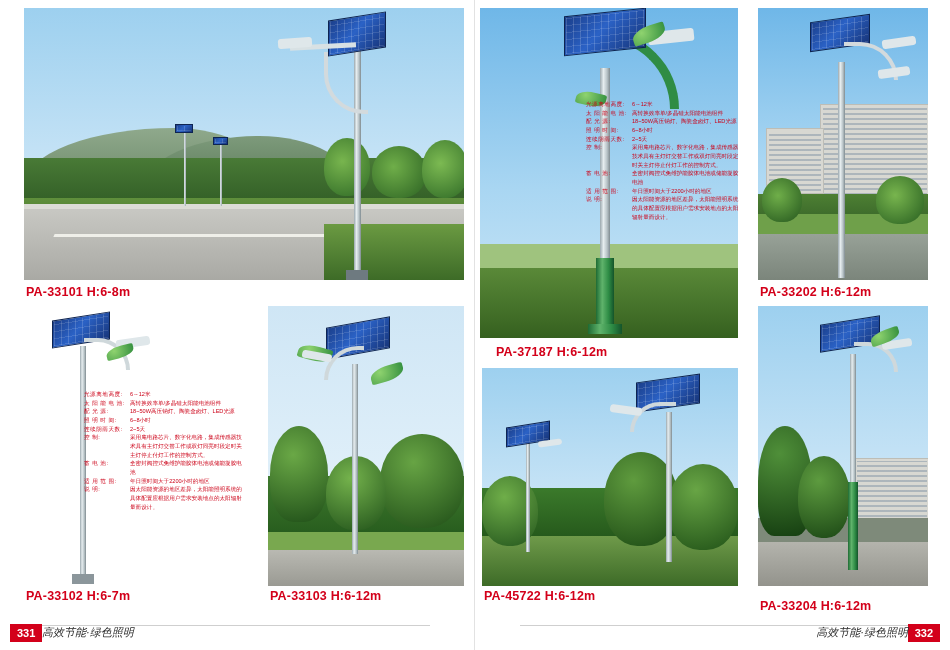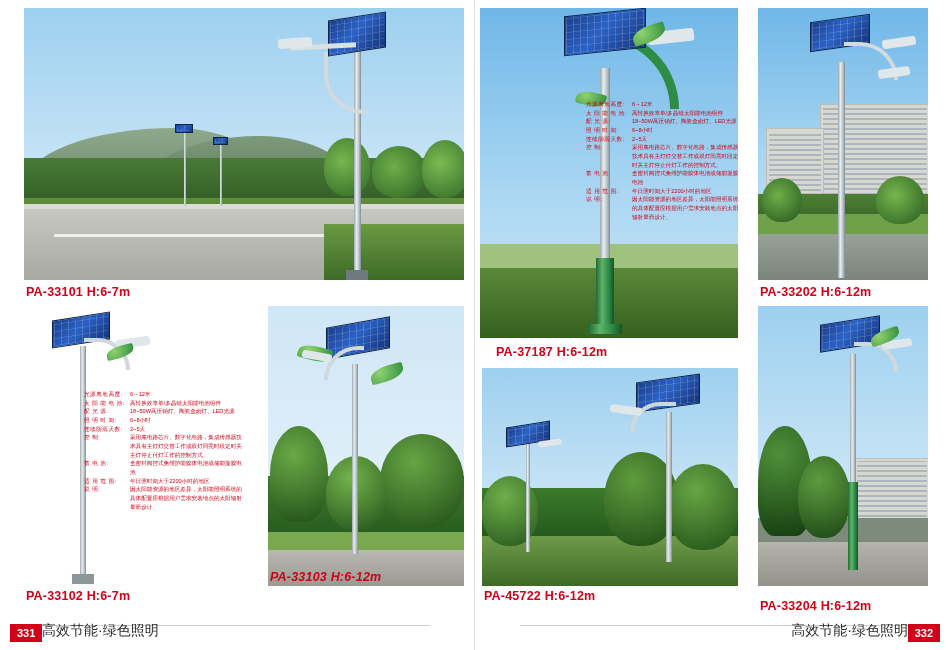--- a/index.html
+++ b/index.html
@@ -52,21 +52,21 @@
   }
   .spec .row{display:flex;}
   .spec .k{width:46px;flex:0 0 46px;letter-spacing:.5px;}
   .spec .v{flex:1;}
   .pg-num{
     position:absolute;bottom:8px;
     color:#ffffff;background:#d3001a;
     font-size:11px;font-weight:bold;
     padding:3px 7px;
   }
-  .foot-txt{position:absolute;bottom:10px;font-size:14px;color:#2b2b2b;}
+  .foot-txt{position:absolute;bottom:10px;font-size:11px;color:#2b2b2b;font-style:italic;}
   .foot-rule{position:absolute;bottom:24px;height:1px;background:#cfcfcf;}
   .spine{position:absolute;top:0;bottom:0;width:1px;background:#e2e2e2;left:474px;}
 
   
   .tree{position:absolute;border-radius:50% 50% 45% 45%;}
   .road{position:absolute;background:linear-gradient(#c9c9c4,#a9a9a4);}
   .grass{position:absolute;background:linear-gradient(#5f8f3c,#3d6b27);}
   .bld{position:absolute;background:#d8d8d2;border:1px solid #bdbdb6;}
   .bld:after{content:"";position:absolute;inset:2px;
     background:repeating-linear-gradient(0deg,rgba(120,140,160,.45) 0 2px,transparent 2px 5px);}
@@ -100,21 +100,21 @@
     <div class="pole" style="left:196px;top:132px;width:2px;height:66px;"></div>
     <div class="panel" style="left:189px;top:129px;width:13px;height:6px;"></div>
 
     <div class="pole" style="left:330px;top:34px;width:7px;height:242px;"></div>
     <div class="panel" style="left:304px;top:8px;width:56px;height:34px;transform:skewY(-9deg);"></div>
     <div class="arm" style="left:266px;top:36px;width:66px;height:5px;transform:rotate(-3deg);"></div>
     <div class="lamp" style="left:254px;top:30px;width:34px;height:10px;transform:rotate(-4deg);"></div>
     <div style="position:absolute;left:300px;top:44px;width:40px;height:58px;border-left:4px solid #d3dadd;border-bottom:4px solid #d3dadd;border-radius:0 0 0 40px;"></div>
     <div style="position:absolute;left:322px;top:262px;width:22px;height:14px;background:#6e7a80;"></div>
   </div>
-  <div class="cap" style="left:26px;top:285px;">PA-33101 H:6-7m</div>
+  <div class="cap" style="left:26px;top:285px;">PA-33101 H:6-8m</div>
 
   <div class="photo sky-blue" style="left:480px;top:8px;width:258px;height:330px;">
     <div style="position:absolute;left:0;top:250px;width:258px;height:80px;background:linear-gradient(#5f8f3c,#35601f);"></div>
     <div style="position:absolute;left:0;top:236px;width:258px;height:24px;background:#9fc37e;"></div>
 
     <div class="pole" style="left:120px;top:60px;width:10px;height:198px;"></div>
     <div class="pole-grn" style="left:116px;top:250px;width:18px;height:72px;"></div>
     <div class="pole-grn" style="left:108px;top:316px;width:34px;height:10px;"></div>
 
     <div style="position:absolute;left:116px;top:22px;width:74px;height:70px;border-top:9px solid #2f8c45;border-right:9px solid #2f8c45;border-radius:0 80px 0 0;"></div>
@@ -241,21 +241,21 @@
     <div class="tree" style="left:112px;top:128px;width:84px;height:94px;background:radial-gradient(circle at 40% 30%,#67a444,#1d4b16);"></div>
     <div class="tree" style="left:58px;top:150px;width:60px;height:74px;background:radial-gradient(circle at 40% 30%,#74b24c,#21521a);"></div>
 
     <div class="pole" style="left:84px;top:58px;width:6px;height:190px;"></div>
     <div class="panel" style="left:58px;top:16px;width:62px;height:30px;transform:skewY(-10deg);"></div>
     <div style="position:absolute;left:56px;top:40px;width:36px;height:30px;border-top:4px solid #cfd8db;border-left:4px solid #cfd8db;border-radius:36px 0 0 0;"></div>
     <div class="leaf" style="left:30px;top:40px;width:34px;height:15px;transform:rotate(16deg);"></div>
     <div class="leaf" style="left:102px;top:60px;width:34px;height:15px;transform:rotate(-16deg);"></div>
     <div class="lamp" style="left:34px;top:46px;width:30px;height:8px;transform:rotate(10deg);"></div>
   </div>
-  <div class="cap" style="left:270px;top:570px;font-style:italic;">PA-33103 H:6-12m</div>
+  <div class="cap" style="left:270px;top:589px;">PA-33103 H:6-12m</div>
 
   <div class="photo sky-pale" style="left:482px;top:368px;width:256px;height:218px;">
     <div style="position:absolute;left:0;top:120px;width:256px;height:60px;background:linear-gradient(#3b7a2b,#215218);"></div>
     <div style="position:absolute;left:0;top:168px;width:256px;height:50px;background:linear-gradient(#6f9a4a,#3d6b27);"></div>
     <div class="tree" style="left:122px;top:84px;width:74px;height:94px;background:radial-gradient(circle at 40% 30%,#5f9b3e,#1c4a14);"></div>
     <div class="tree" style="left:186px;top:96px;width:70px;height:86px;background:radial-gradient(circle at 40% 30%,#68a545,#1f5016);"></div>
     <div class="tree" style="left:0px;top:108px;width:56px;height:70px;background:radial-gradient(circle at 40% 30%,#6fae49,#24561d);"></div>
 
     <div class="pole" style="left:184px;top:44px;width:6px;height:150px;"></div>
     <div class="panel" style="left:154px;top:10px;width:62px;height:28px;transform:skewY(-8deg);"></div>

